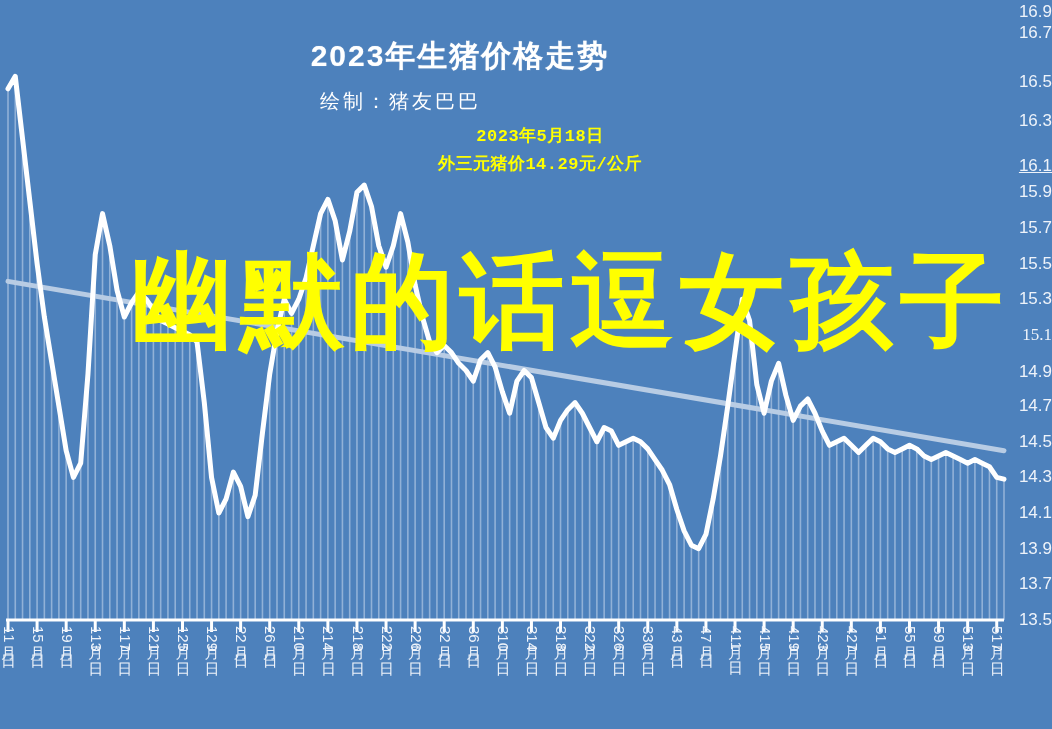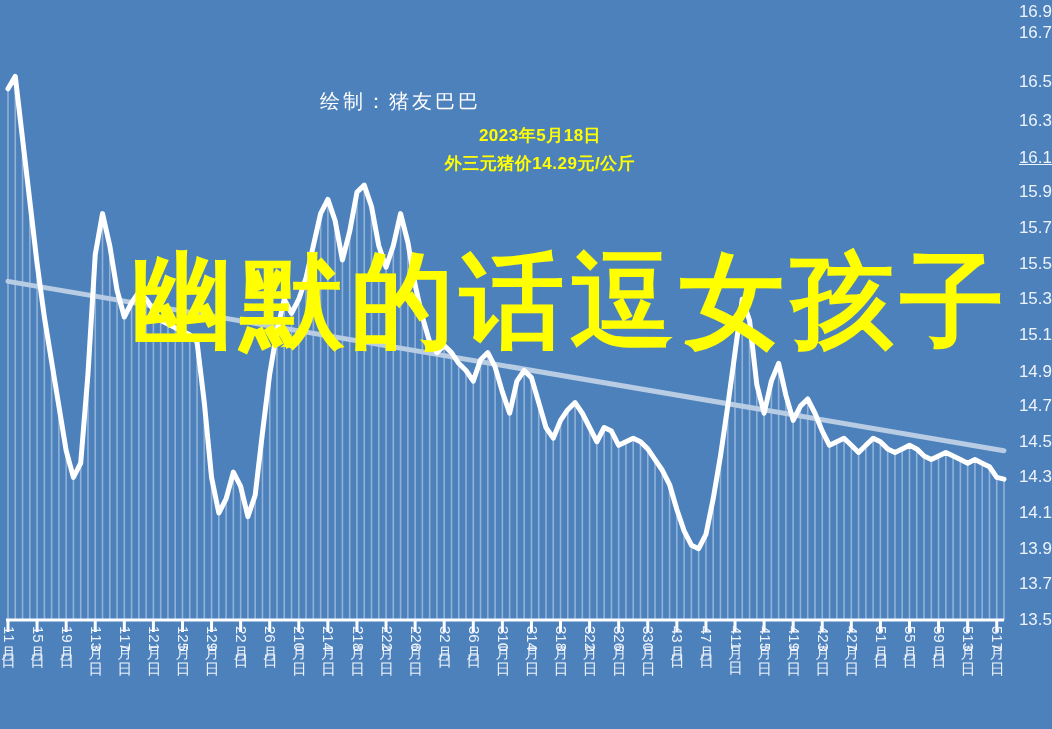--- a/index.html
+++ b/index.html
@@ -17,21 +17,21 @@
     position:absolute;left:0;top:36px;width:920px;text-align:center;
     color:#ffffff;font-size:30px;font-weight:bold;letter-spacing:2px;
     text-shadow:0 0 1px rgba(255,255,255,.5);
   }
   .chart-credit{
     position:absolute;left:320px;top:88px;width:560px;text-align:left;
     color:#ffffff;font-size:20px;letter-spacing:3px;
   }
   .anno{
     position:absolute;left:330px;width:420px;text-align:center;
-    color:#ffff00;font-weight:bold;font-size:17px;letter-spacing:.5px;
+    color:#ffff00;font-weight:bold;font-size:17px;letter-spacing:.5px;font-family:Liberation Mono, monospace;
   }
   .anno.l1{top:124px;}
   .anno.l2{top:152px;}
 
   
   .ylabels{position:absolute;left:1008px;top:0;width:46px;height:640px;}
   .ylabel{
     position:absolute;right:2px;color:#eef3fa;font-size:17px;
     transform:translateY(-50%);white-space:nowrap;text-align:right;
   }
@@ -240,35 +240,36 @@
         <line x1="822.25" x2="822.25" y1="620" y2="632" stroke="#ffffff" stroke-width="3"></line>
         <line x1="851.33" x2="851.33" y1="620" y2="632" stroke="#ffffff" stroke-width="3"></line>
         <line x1="880.41" x2="880.41" y1="620" y2="632" stroke="#ffffff" stroke-width="3"></line>
         <line x1="909.49" x2="909.49" y1="620" y2="632" stroke="#ffffff" stroke-width="3"></line>
         <line x1="938.57" x2="938.57" y1="620" y2="632" stroke="#ffffff" stroke-width="3"></line>
         <line x1="967.65" x2="967.65" y1="620" y2="632" stroke="#ffffff" stroke-width="3"></line>
         <line x1="996.73" x2="996.73" y1="620" y2="632" stroke="#ffffff" stroke-width="3"></line>
       </g>
   </svg>
 
+  <div class="chart-title">2023年生猪价格走势</div>
   <div class="chart-credit">绘制：猪友巴巴</div>
   <div class="anno l1">2023年5月18日</div>
   <div class="anno l2">外三元猪价14.29元/公斤</div>
 
   <div class="ylabels" id="ylabels">
       <div class="ylabel" style="top: 12px;">16.9</div>
       <div class="ylabel" style="top: 33px;">16.7</div>
       <div class="ylabel" style="top: 82px;">16.5</div>
       <div class="ylabel" style="top: 120.9px;">16.3</div>
-      <div class="ylabel" style="top: 158px; text-decoration: underline;">16.1</div>
+      <div class="ylabel" style="top: 166px; text-decoration: underline;">16.1</div>
       <div class="ylabel" style="top: 192.2px;">15.9</div>
       <div class="ylabel" style="top: 227.9px;">15.7</div>
       <div class="ylabel" style="top: 263.5px;">15.5</div>
       <div class="ylabel" style="top: 299.2px;">15.3</div>
-      <div class="ylabel" style="top: 334.8px;">15.1</div>
+      <div class="ylabel" style="top: 334.8px; font-family: Liberation Serif, serif;">15.1</div>
       <div class="ylabel" style="top: 372px;">14.9</div>
       <div class="ylabel" style="top: 406.1px;">14.7</div>
       <div class="ylabel" style="top: 441.8px;">14.5</div>
       <div class="ylabel" style="top: 477.4px;">14.3</div>
       <div class="ylabel" style="top: 513.1px;">14.1</div>
       <div class="ylabel" style="top: 548.7px;">13.9</div>
       <div class="ylabel" style="top: 584.4px;">13.7</div>
       <div class="ylabel" style="top: 620px;">13.5</div>
     </div>
 

